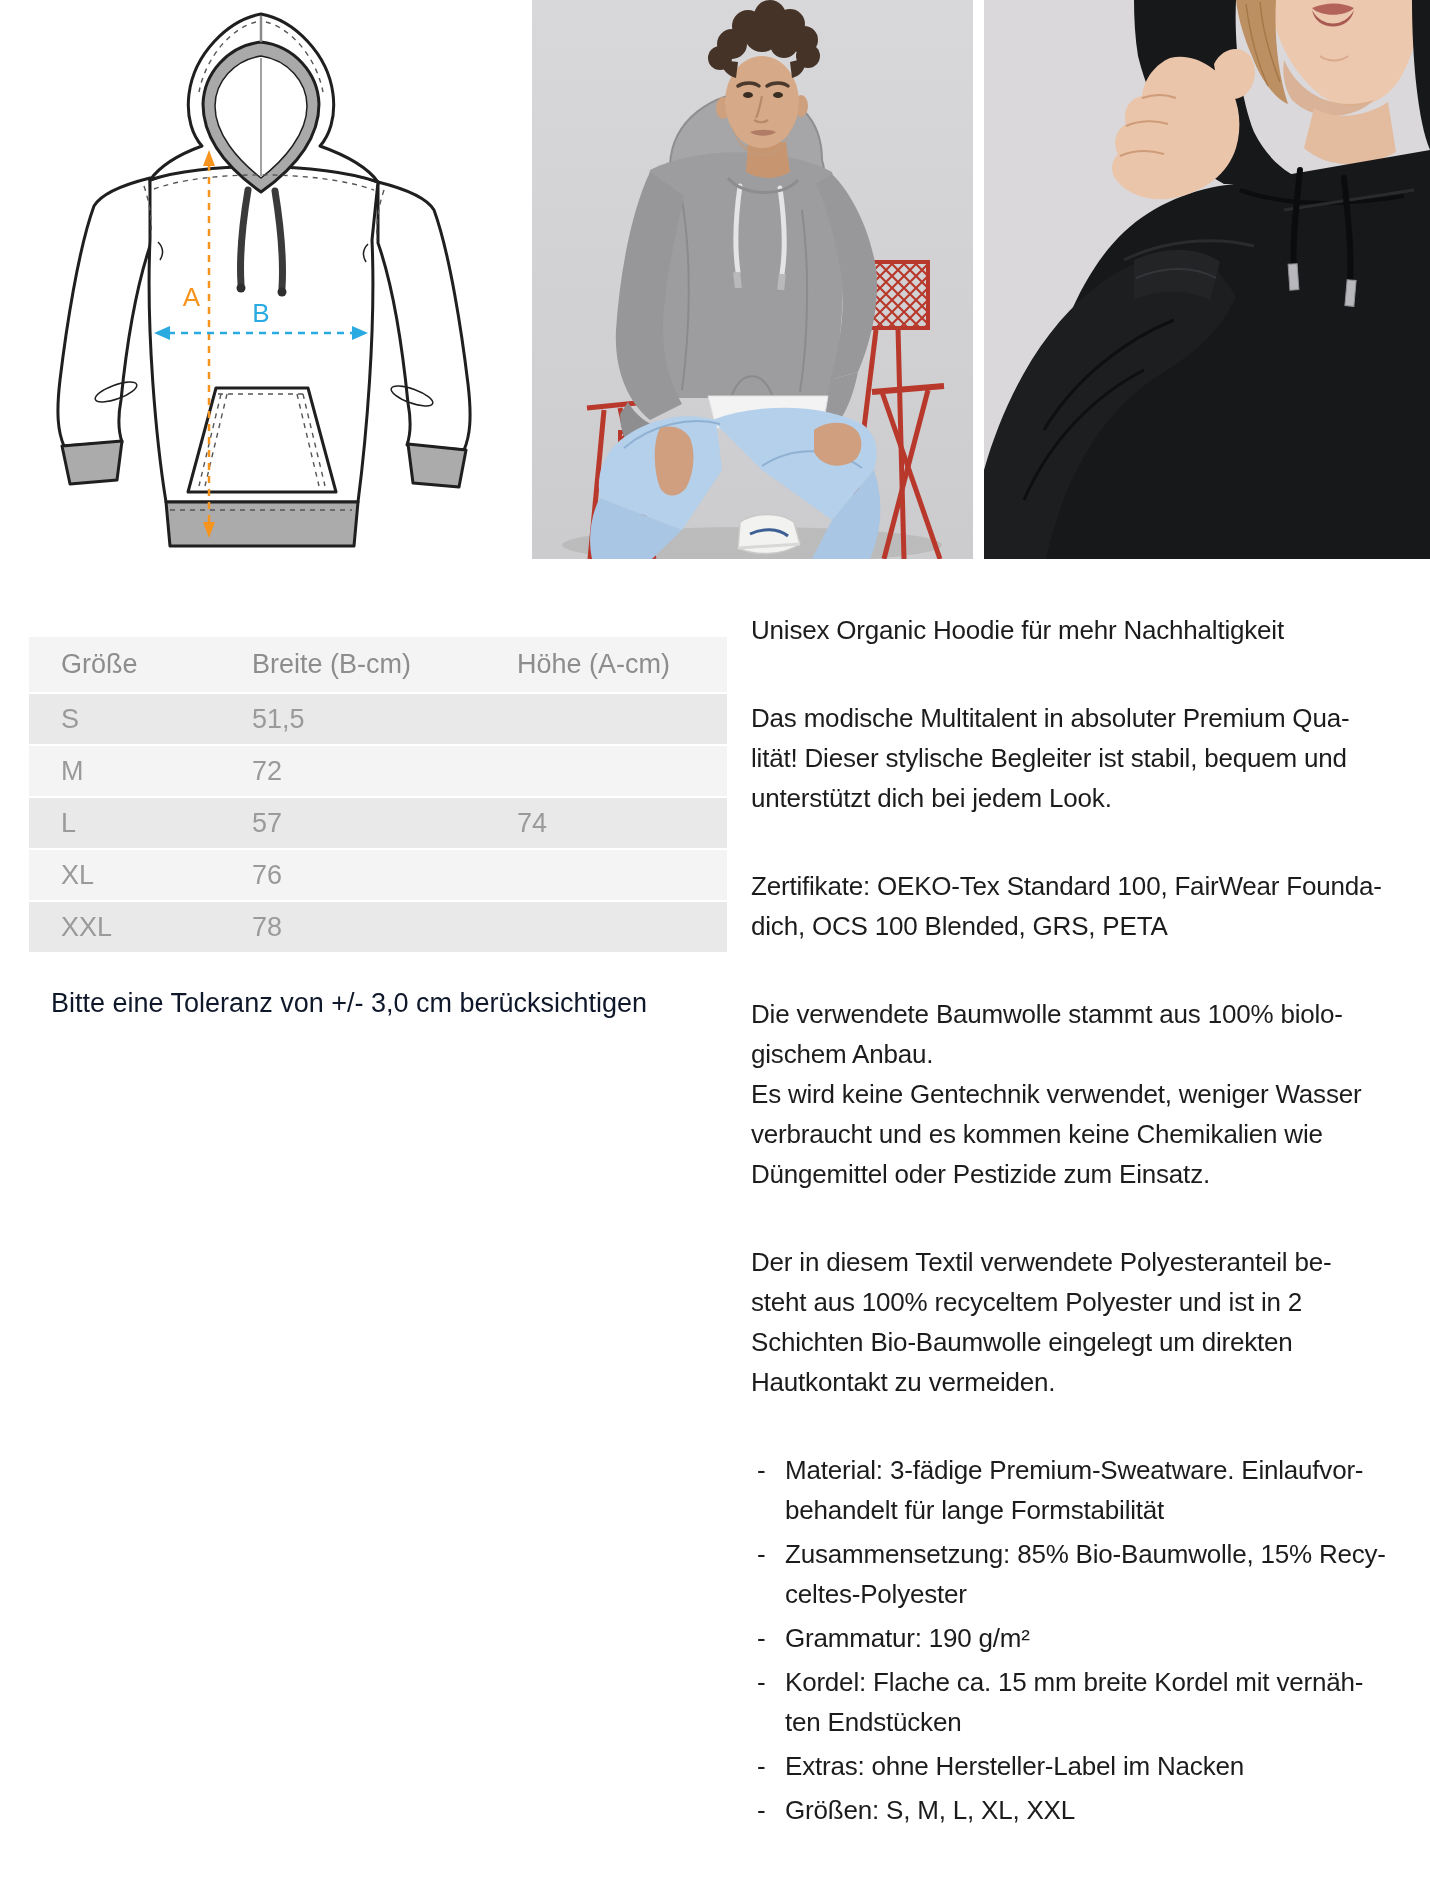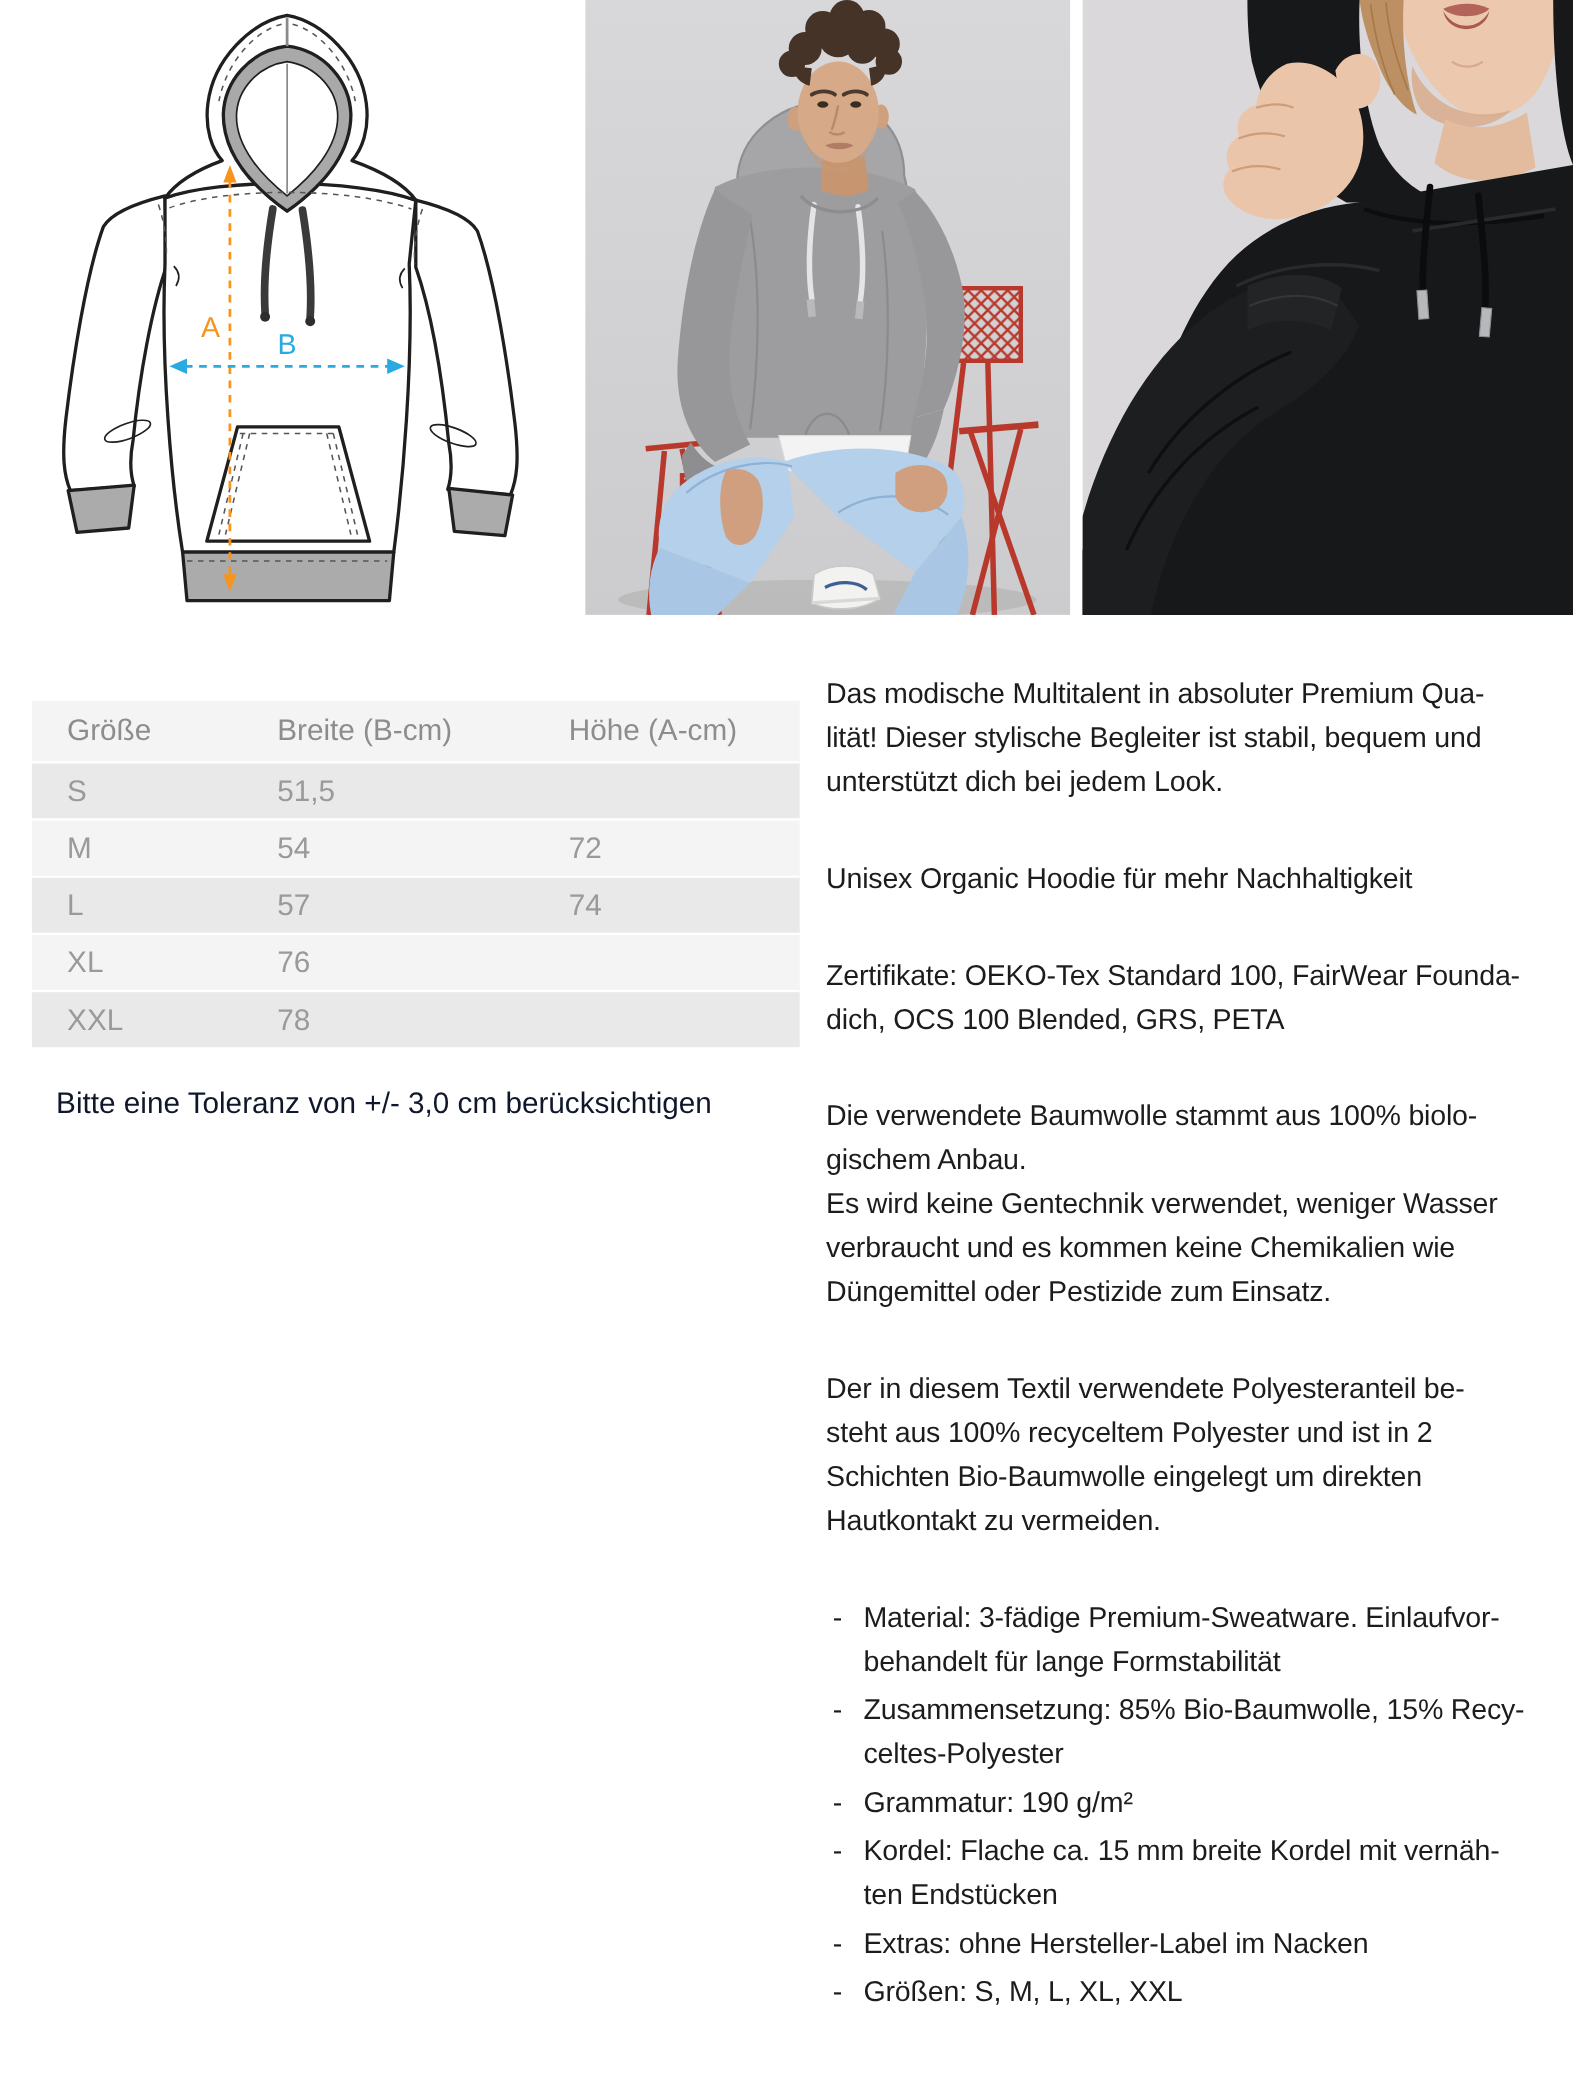--- a/index.html
+++ b/index.html
@@ -267,21 +267,20 @@
       <div class="th c3">Höhe (A-cm)</div>
     </div>
     <div class="tbody">
 
     <div class="tr">
         <div class="td c1">S</div>
         <div class="td c2">51,5</div>
       </div>
         <div class="tr">
         <div class="td c1">M</div>
-        <div class="td c2">54</div>
         <div class="td c3">72</div>
       </div>
         <div class="tr">
         <div class="td c1">L</div>
         <div class="td c2">57</div>
         <div class="td c3">74</div>
       </div>
         <div class="tr">
         <div class="td c1">XL</div>
         <div class="td c3">76</div>
@@ -291,24 +290,24 @@
         <div class="td c3">78</div>
       </div>
       </div>
   </div>
 
   <div class="tolerance">Bitte eine Toleranz von +/- 3,0 cm berücksichtigen</div>
 
   <div class="right-col">
     <div>
 
-    <p class="para">Das modische Multitalent in absoluter Premium Qua-
+    <p class="para">Unisex Organic Hoodie für mehr Nachhaltigkeit</p>
+        <p class="para">Das modische Multitalent in absoluter Premium Qua-
 lität! Dieser stylische Begleiter ist stabil, bequem und
 unterstützt dich bei jedem Look.</p>
-        <p class="para">Unisex Organic Hoodie für mehr Nachhaltigkeit</p>
         <p class="para">Zertifikate: OEKO-Tex Standard 100, FairWear Founda-
 dich, OCS 100 Blended, GRS, PETA</p>
         <p class="para">Die verwendete Baumwolle stammt aus 100% biolo-
 gischem Anbau.
 Es wird keine Gentechnik verwendet, weniger Wasser
 verbraucht und es kommen keine Chemikalien wie
 Düngemittel oder Pestizide zum Einsatz.</p>
         <p class="para">Der in diesem Textil verwendete Polyesteranteil be-
 steht aus 100% recyceltem Polyester und ist in 2
 Schichten Bio-Baumwolle eingelegt um direkten

